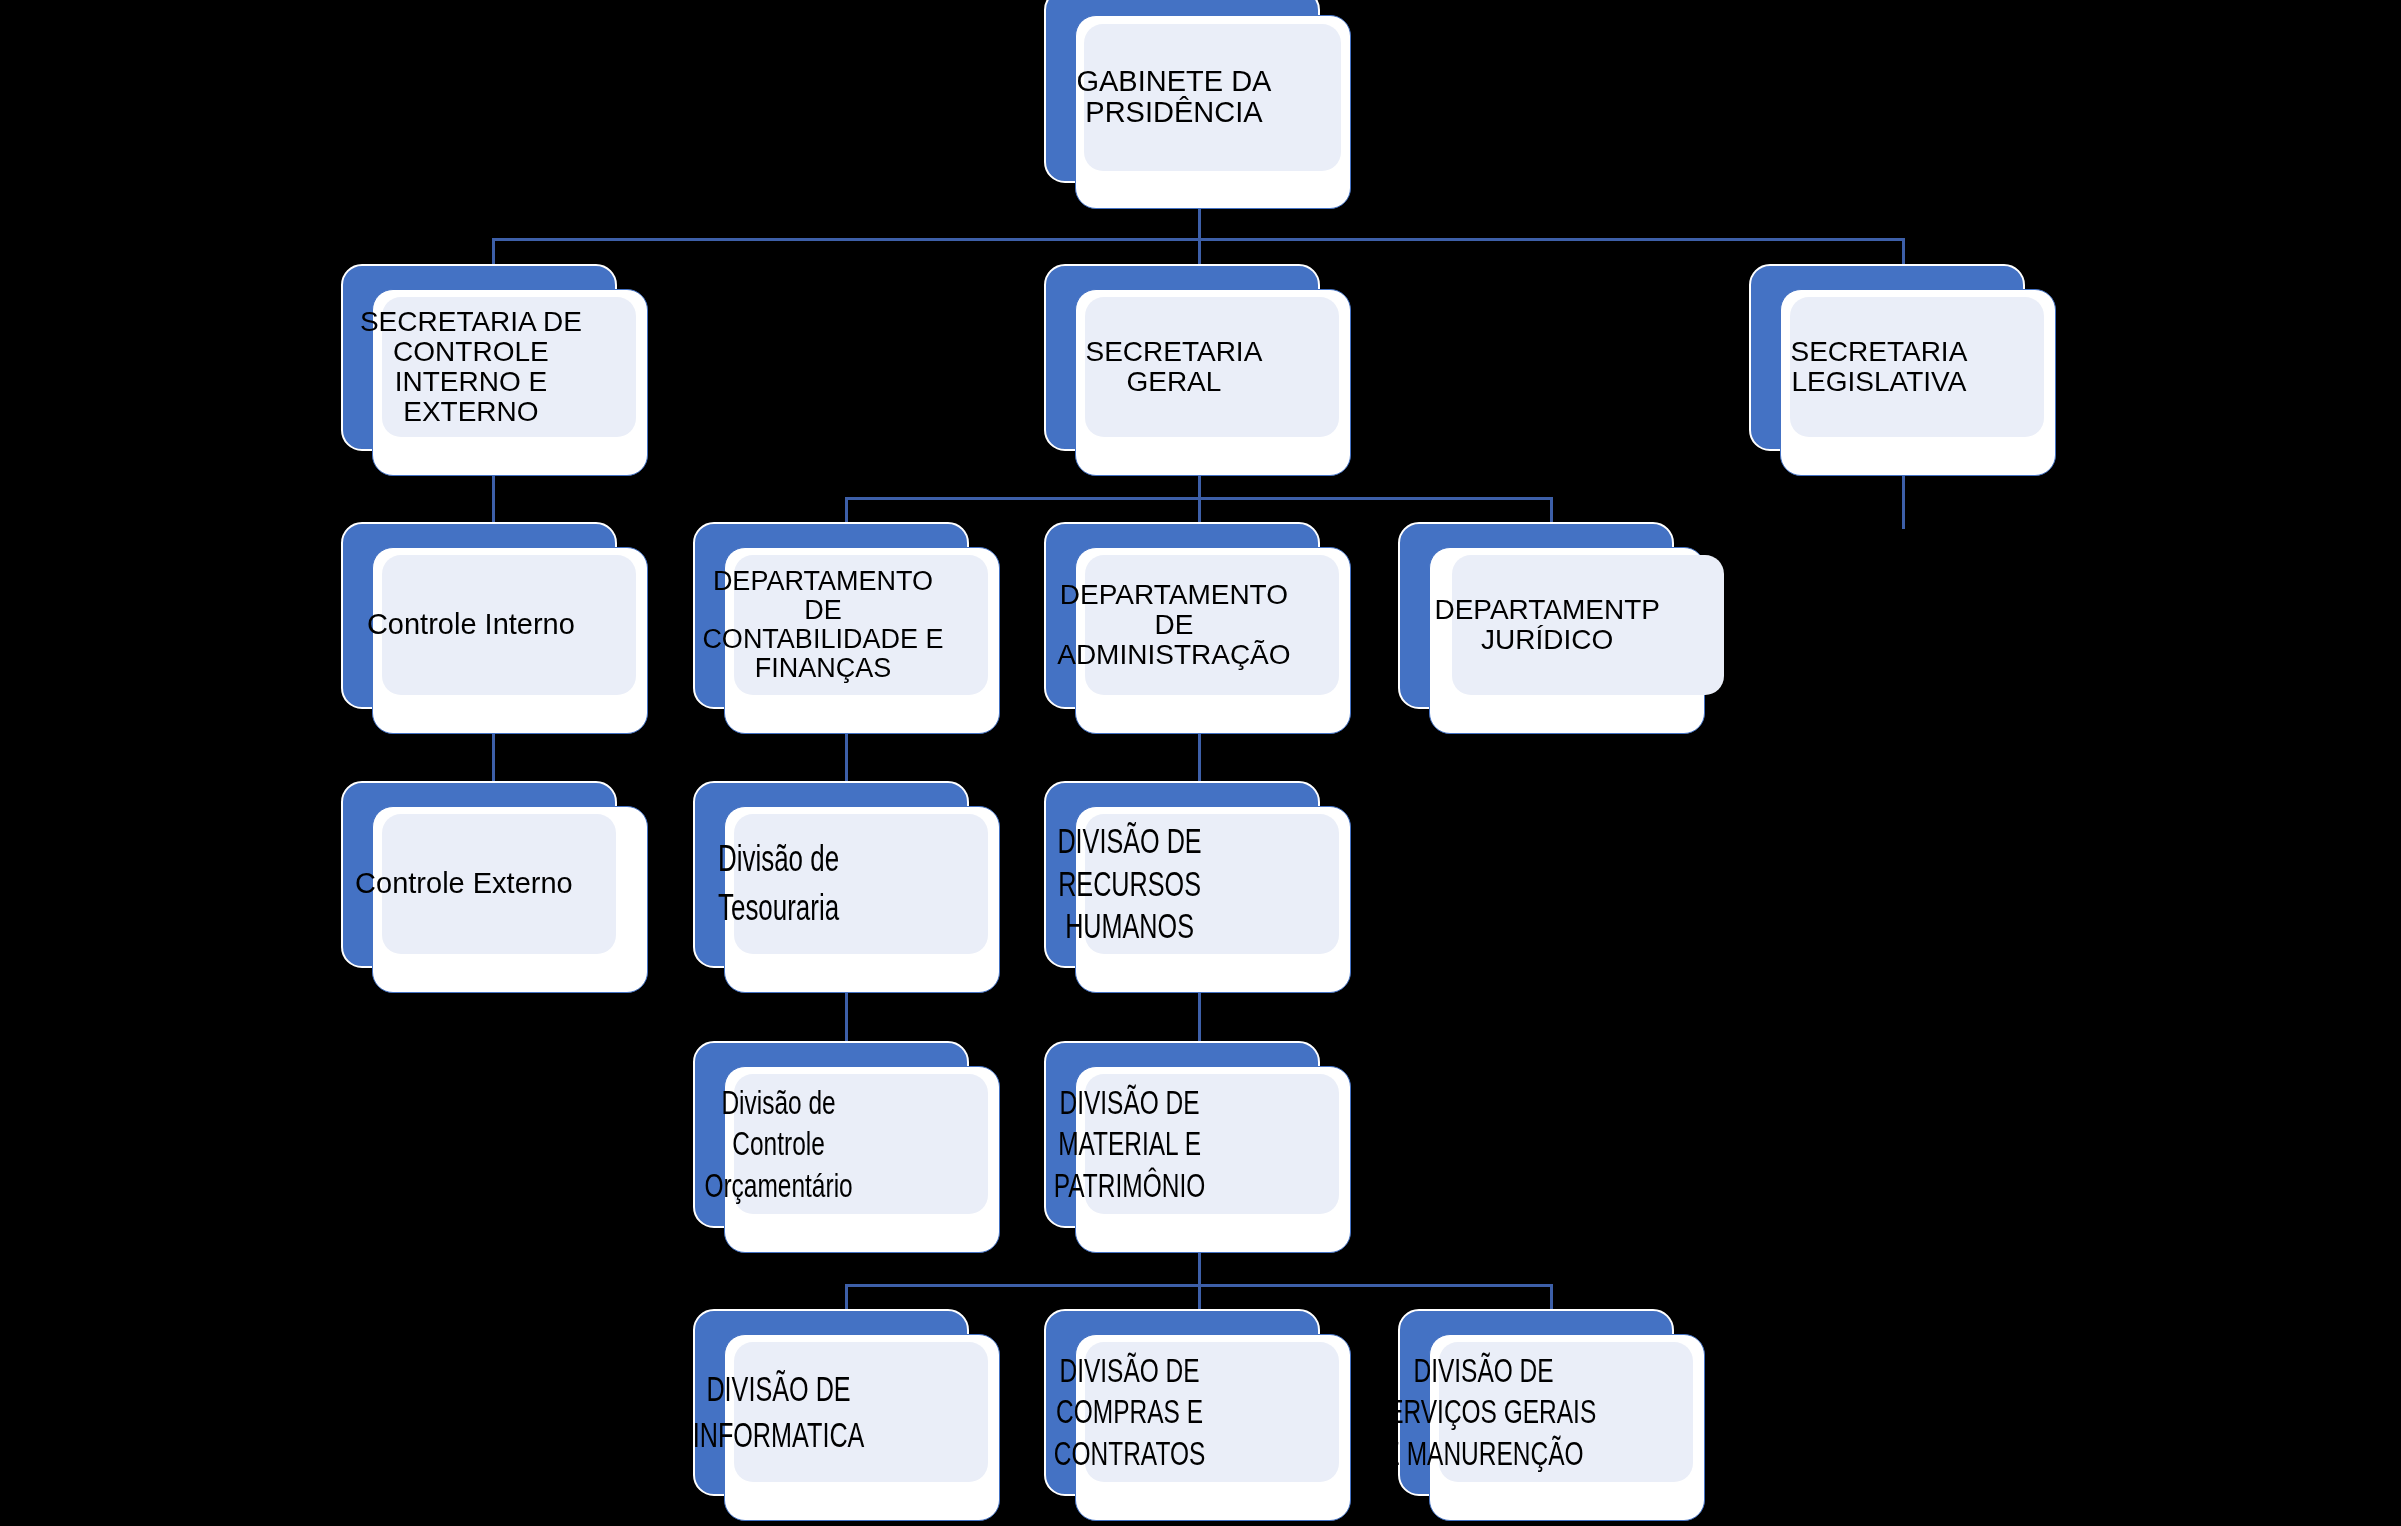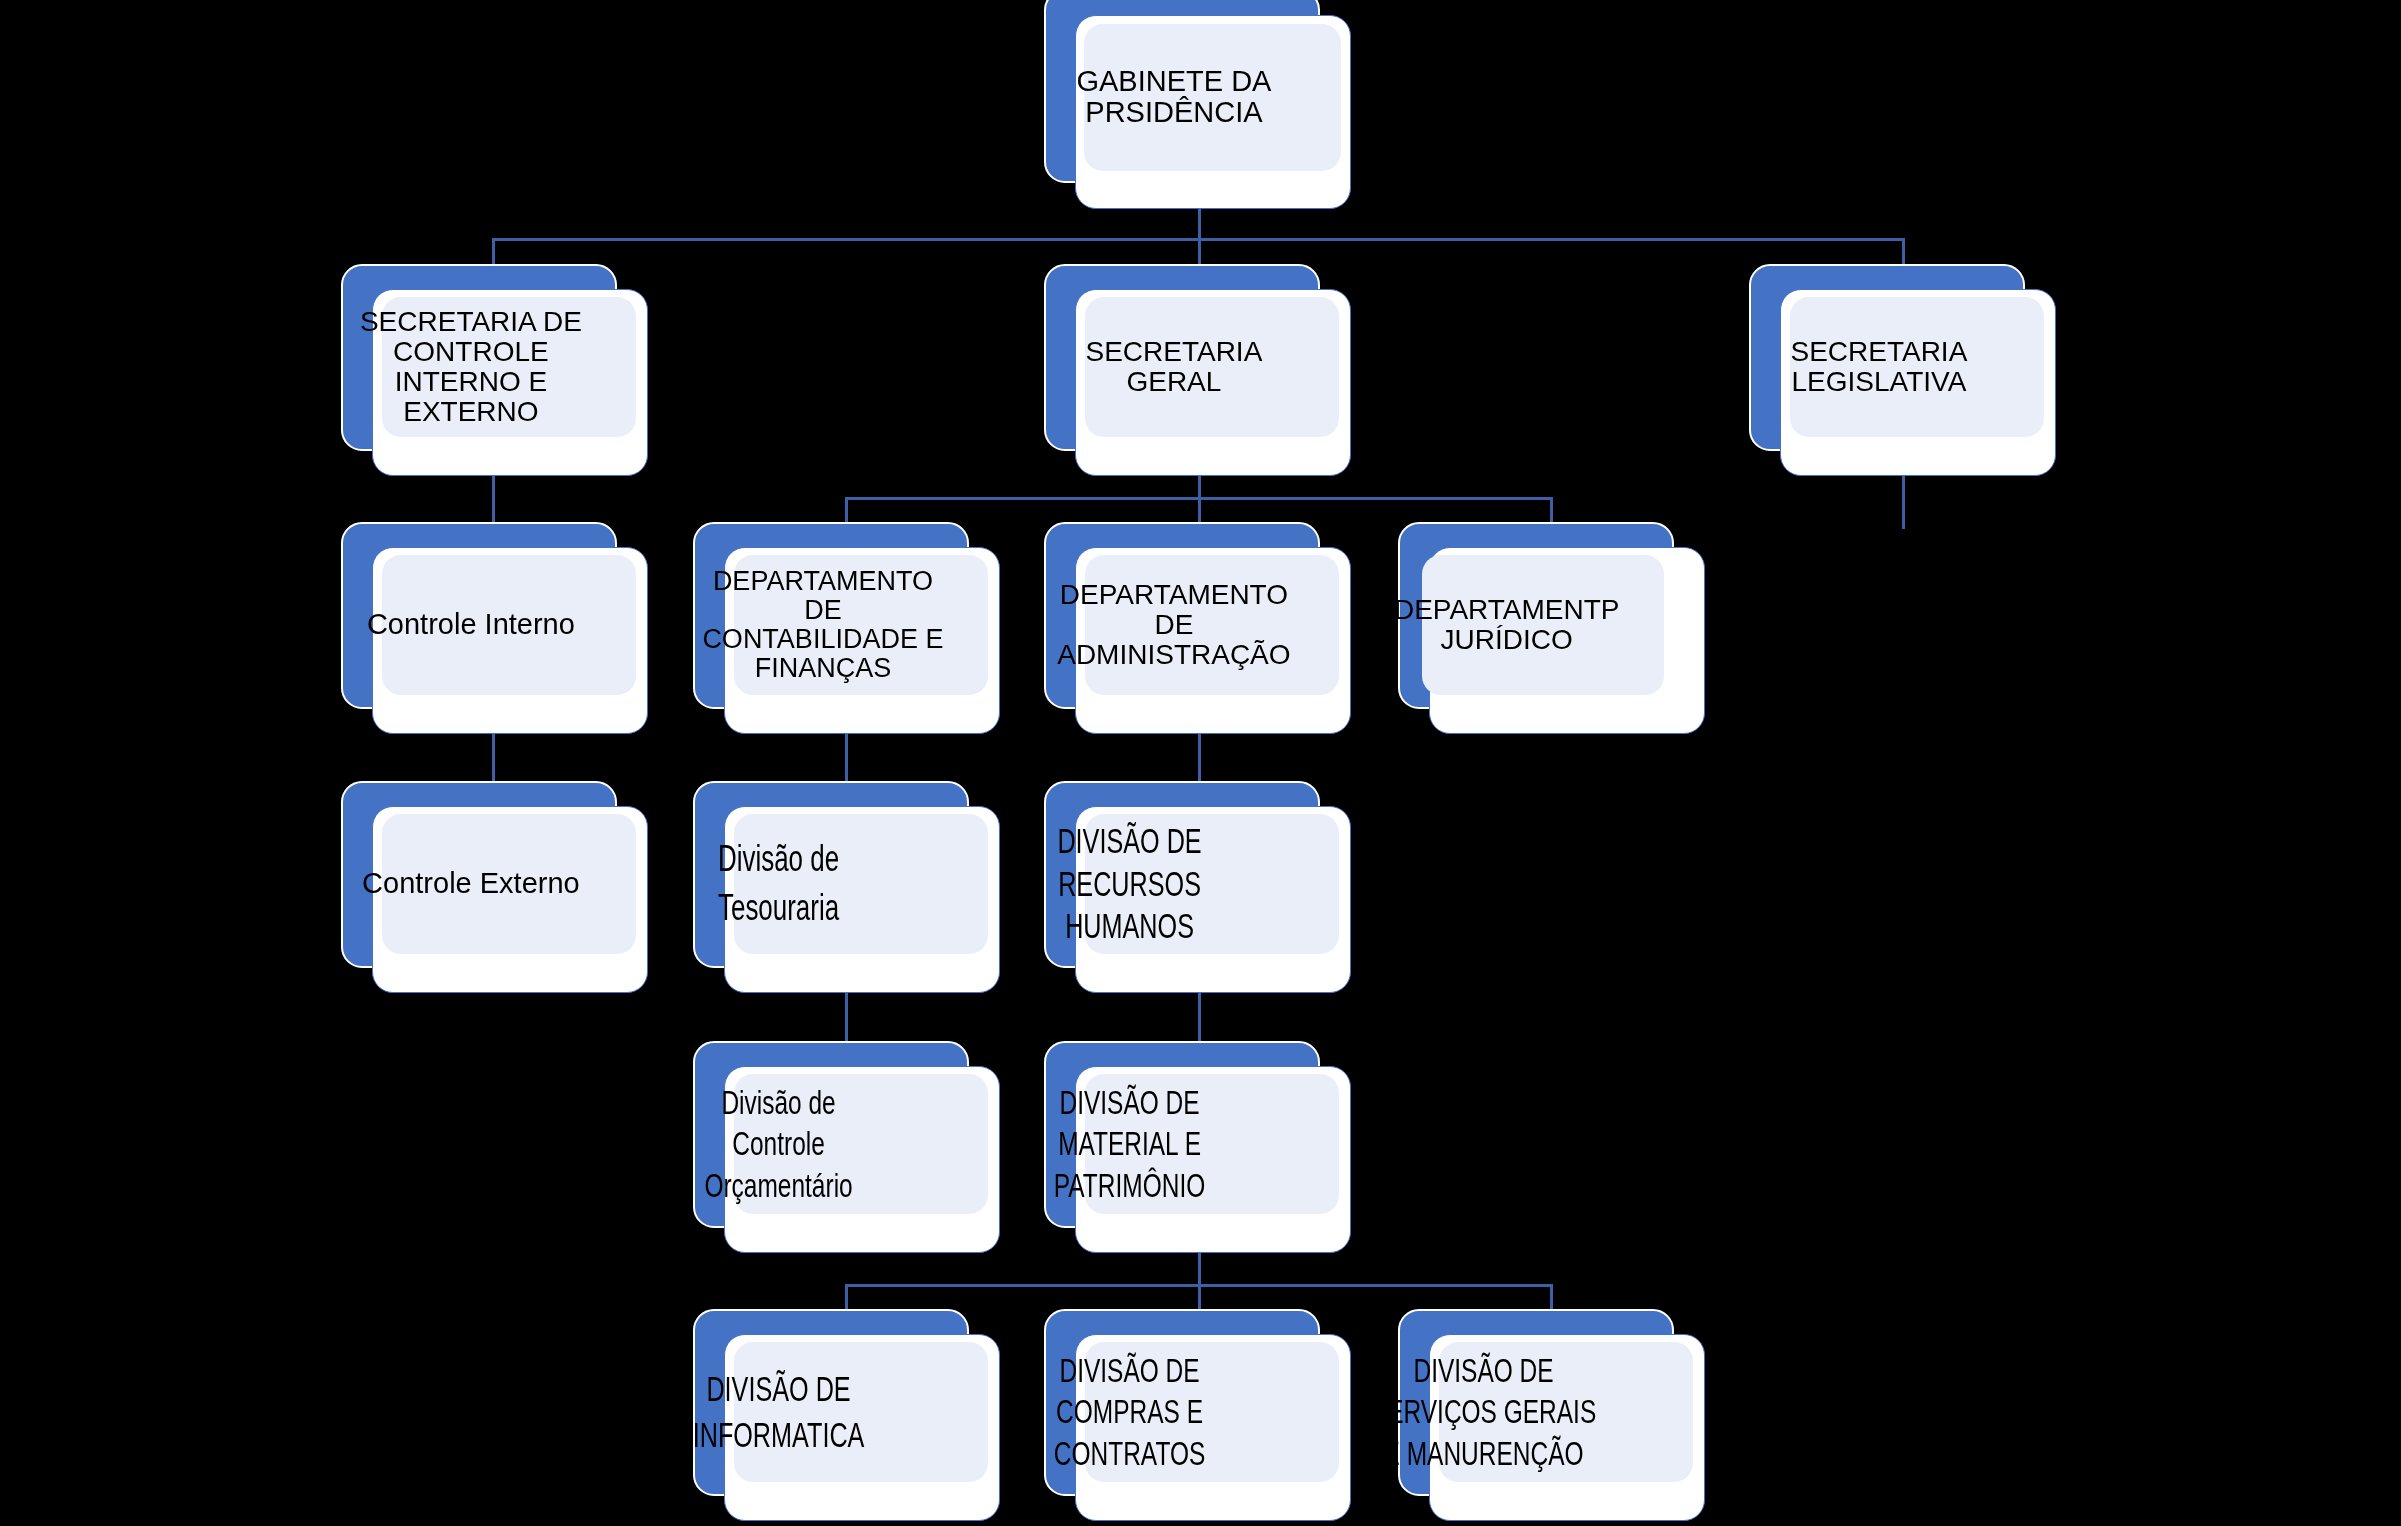--- a/index.html
+++ b/index.html
@@ -158,31 +158,31 @@
     <div class="panel" style="left:41px;top:33px;width:254px;height:140px;">
       <div class="label" style="font-size:28px;">DEPARTAMENTO
 DE
 ADMINISTRAÇÃO</div>
     </div>
   </div>
 
   <div class="node" style="left:1398px;top:522px;width:323px;height:217px;">
     <div class="shadow" style="left:0;top:0;width:276px;height:187px;"></div>
     <div class="card" style="left:31px;top:25px;width:276px;height:187px;"></div>
-    <div class="panel" style="left:24px;top:33px;width:242px;height:140px;justify-content:flex-end;">
+    <div class="panel" style="left:54px;top:33px;width:272px;height:140px;justify-content:flex-end;">
       <div class="label" style="font-size:28px;">DEPARTAMENTP
 JURÍDICO</div>
     </div>
   </div>
 
 
   <div class="node" style="left:341px;top:781px;width:323px;height:217px;">
     <div class="shadow" style="left:0;top:0;width:276px;height:187px;"></div>
     <div class="card" style="left:31px;top:25px;width:276px;height:187px;"></div>
-    <div class="panel" style="left:41px;top:33px;width:254px;height:140px;align-items:center;">
+    <div class="panel" style="left:41px;top:33px;width:234px;height:140px;align-items:center;">
       <div class="label" style="font-size:29px;">Controle Externo</div>
     </div>
   </div>
 
   <div class="node cond" style="left:693px;top:781px;width:323px;height:217px;">
     <div class="shadow" style="left:0;top:0;width:276px;height:187px;"></div>
     <div class="card" style="left:31px;top:25px;width:276px;height:187px;"></div>
     <div class="panel" style="left:41px;top:33px;width:254px;height:140px;">
       <div class="label" style="font-size:36px;line-height:1.35;">Divisão de
 Tesouraria</div>

